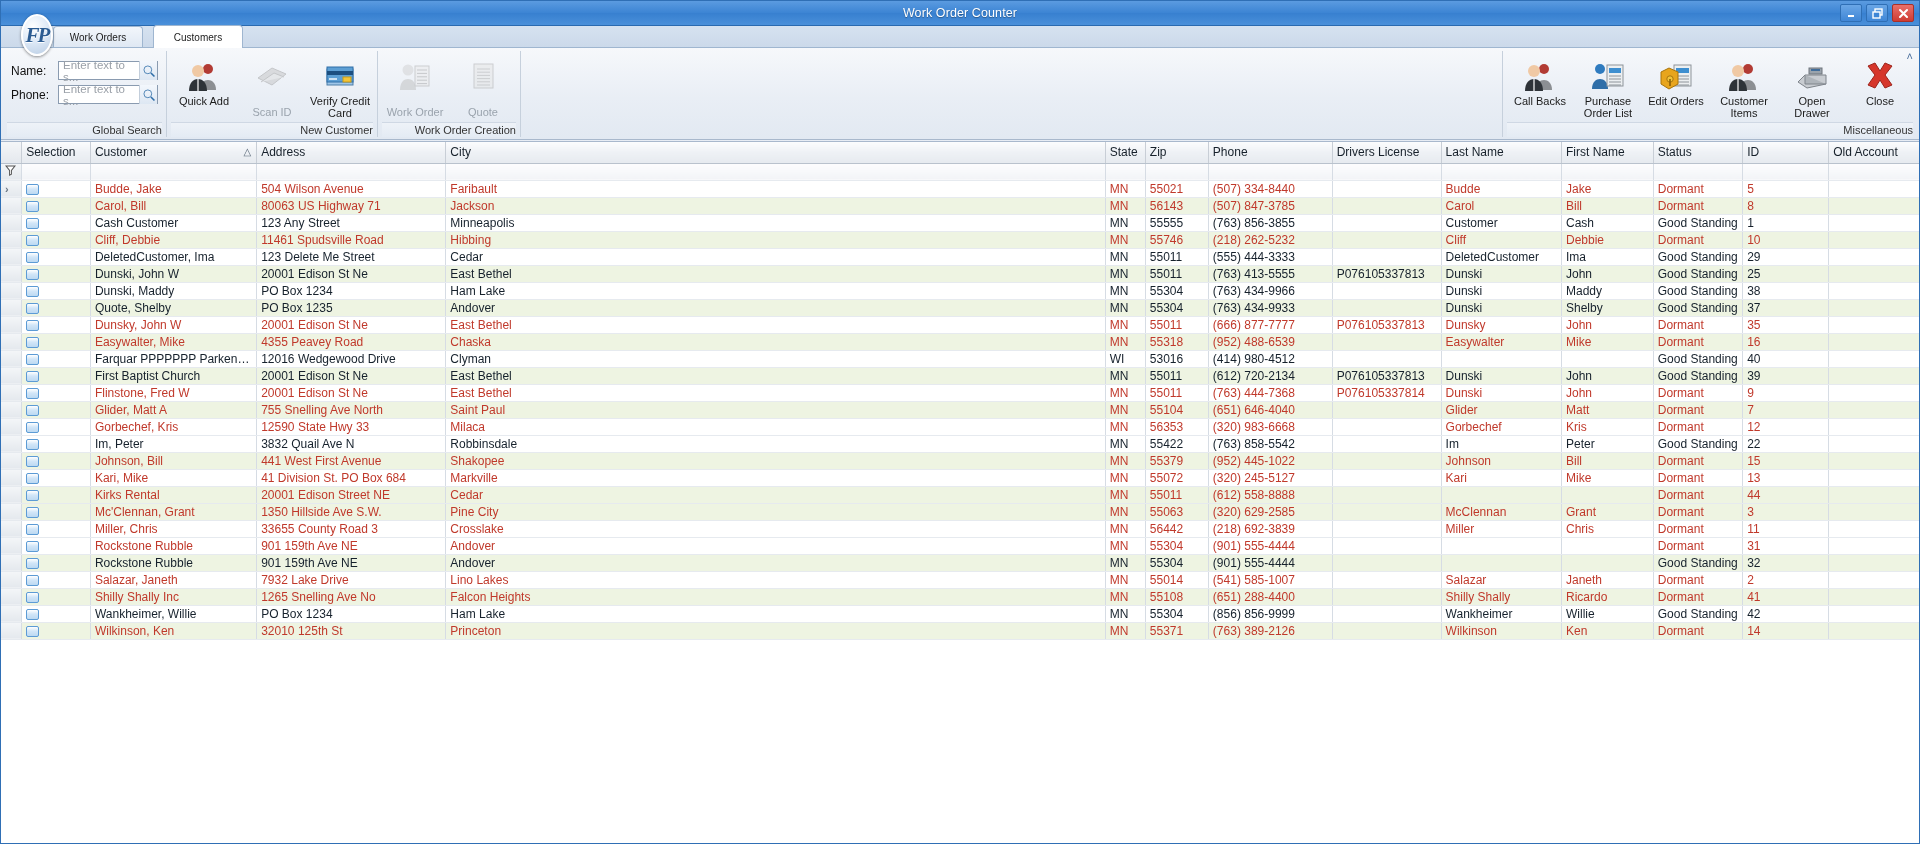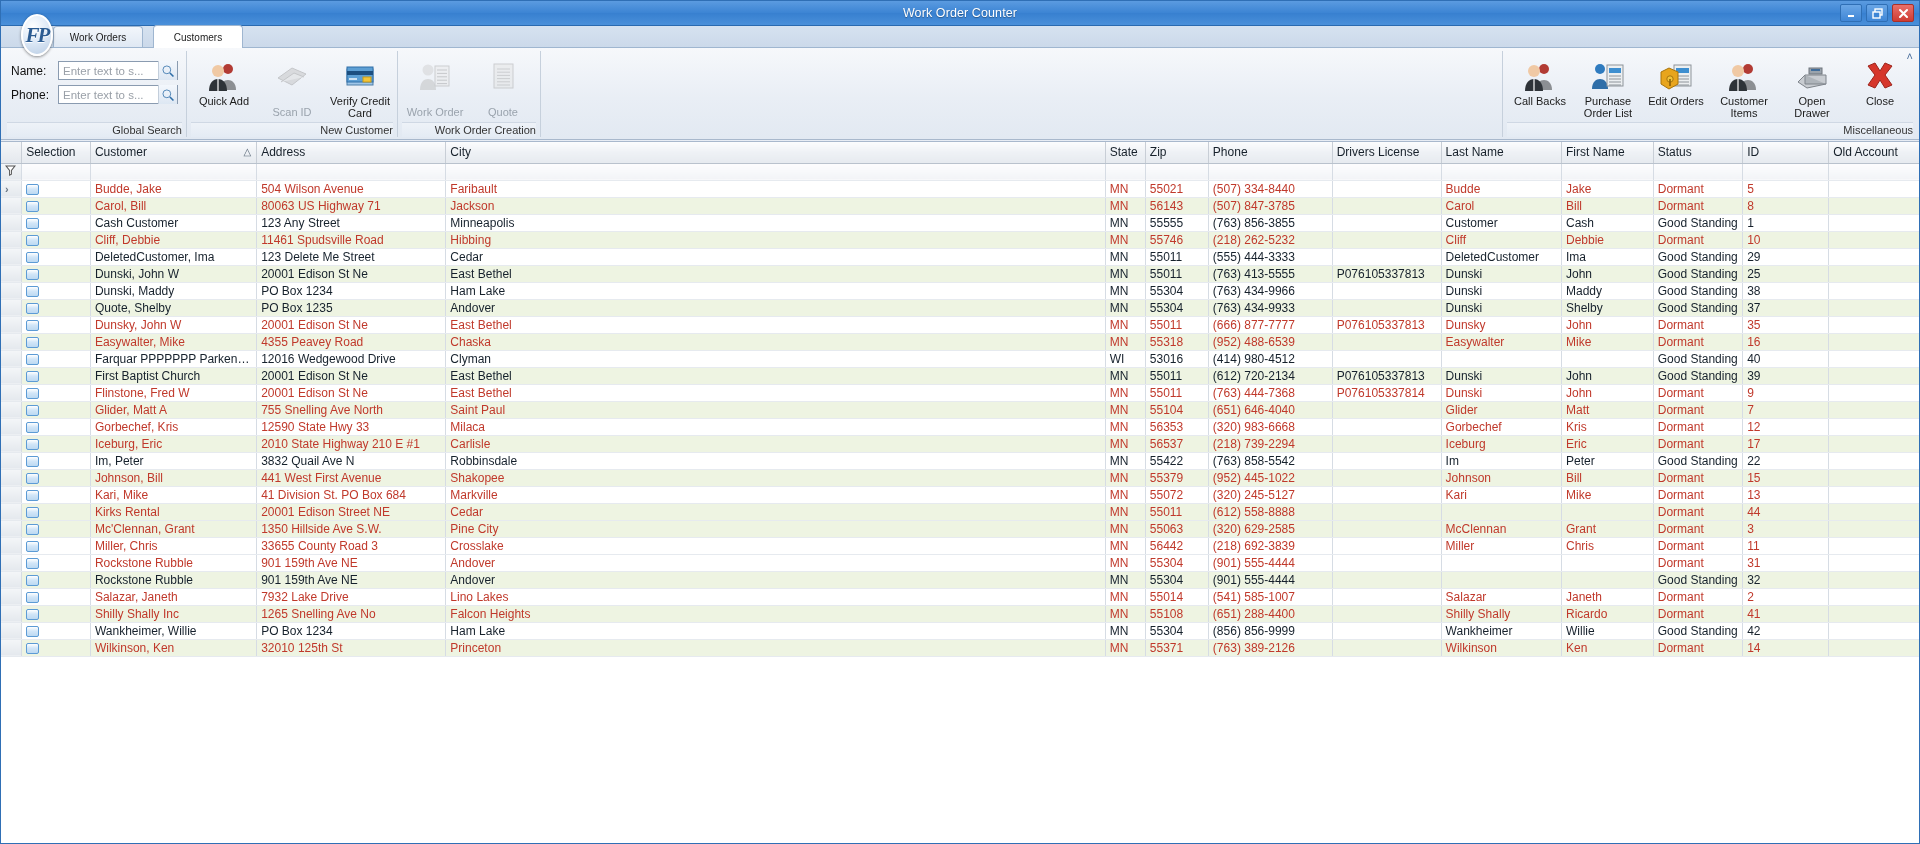--- a/index.html
+++ b/index.html
@@ -106,21 +106,21 @@
     border: 1px solid transparent; border-radius: 3px; cursor: default;
   }
   .bigbtn.disabled { color: #9aa3ad; justify-content: space-between; }
   .bigbtn .ico { width: 36px; height: 34px; display:flex; align-items:center; justify-content:center; }
   .bigbtn .lbl { max-width: 64px; }
 
   
   .gs-row { display: flex; align-items: center; gap: 5px; margin-bottom: 5px; }
   .gs-row label { width: 42px; font-size: 12px; color: #111; }
   .gs-input {
-    width: 120px; height: 19px; border: 1px solid #8a9bb0; background: #fff;
+    width: 100px; height: 19px; border: 1px solid #8a9bb0; background: #fff;
     display: flex; align-items: center; padding-left: 4px;
     font-size: 11.5px; color: #9aa0a8;
   }
   .gs-btn {
     width: 19px; height: 19px; margin-left: auto; border-left: 1px solid #c3cedb;
     background: linear-gradient(180deg,#f3f7fc,#dde7f3);
     display: flex; align-items: center; justify-content: center;
   }
 
   
@@ -694,36 +694,20 @@
             <td class="c-dormant">MN</td>
             <td class="c-dormant">56353</td>
             <td class="c-dormant">(320) 983-6668</td>
             <td class="c-dormant"></td>
             <td class="c-dormant">Gorbechef</td>
             <td class="c-dormant">Kris</td>
             <td class="c-dormant">Dormant</td>
             <td class="num c-dormant">12</td>
             <td class="c-dormant"></td>
           </tr>
-          <tr class="r-odd">
-            <td class="indicator"></td>
-            <td class="selbox"><span class="chk"></span></td>
-            <td class="c-dormant">Iceburg, Eric</td>
-            <td class="c-dormant">2010 State Highway 210 E #1</td>
-            <td class="c-dormant">Carlisle</td>
-            <td class="c-dormant">MN</td>
-            <td class="c-dormant">56537</td>
-            <td class="c-dormant">(218) 739-2294</td>
-            <td class="c-dormant"></td>
-            <td class="c-dormant">Iceburg</td>
-            <td class="c-dormant">Eric</td>
-            <td class="c-dormant">Dormant</td>
-            <td class="num c-dormant">17</td>
-            <td class="c-dormant"></td>
-          </tr>
           <tr class="r-even">
             <td class="indicator"></td>
             <td class="selbox"><span class="chk"></span></td>
             <td class="c-good">Im, Peter</td>
             <td class="c-good">3832 Quail Ave N</td>
             <td class="c-good">Robbinsdale</td>
             <td class="c-good">MN</td>
             <td class="c-good">55422</td>
             <td class="c-good">(763) 858-5542</td>
             <td class="c-good"></td>

